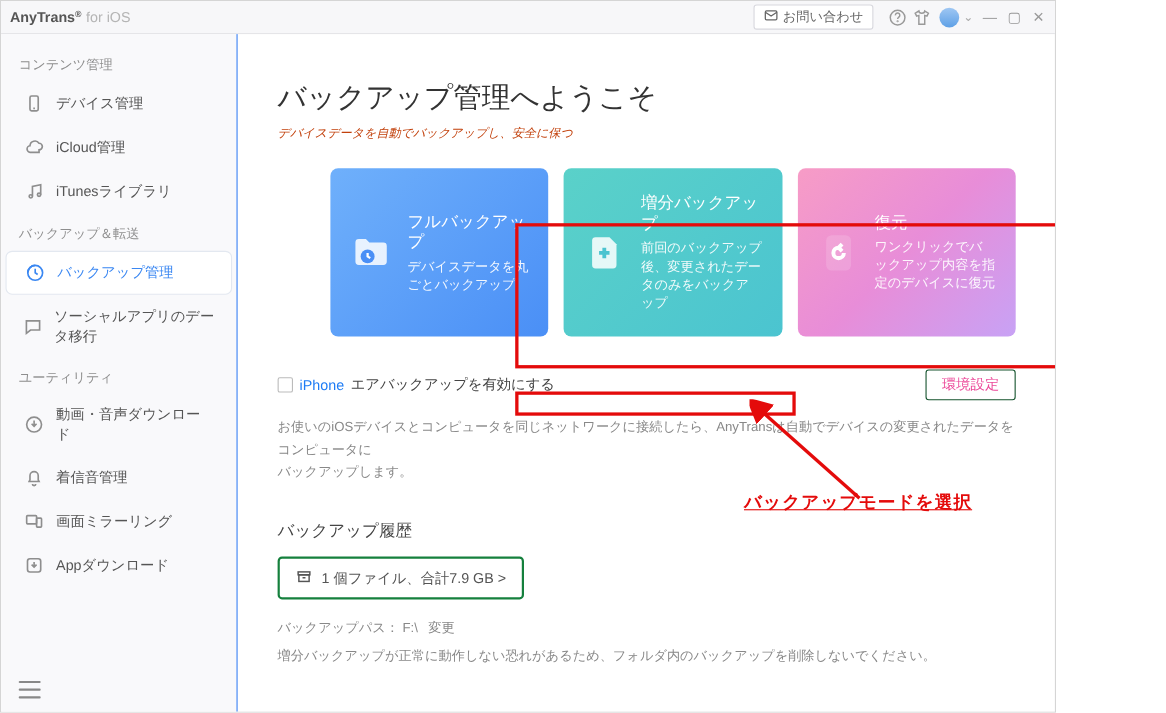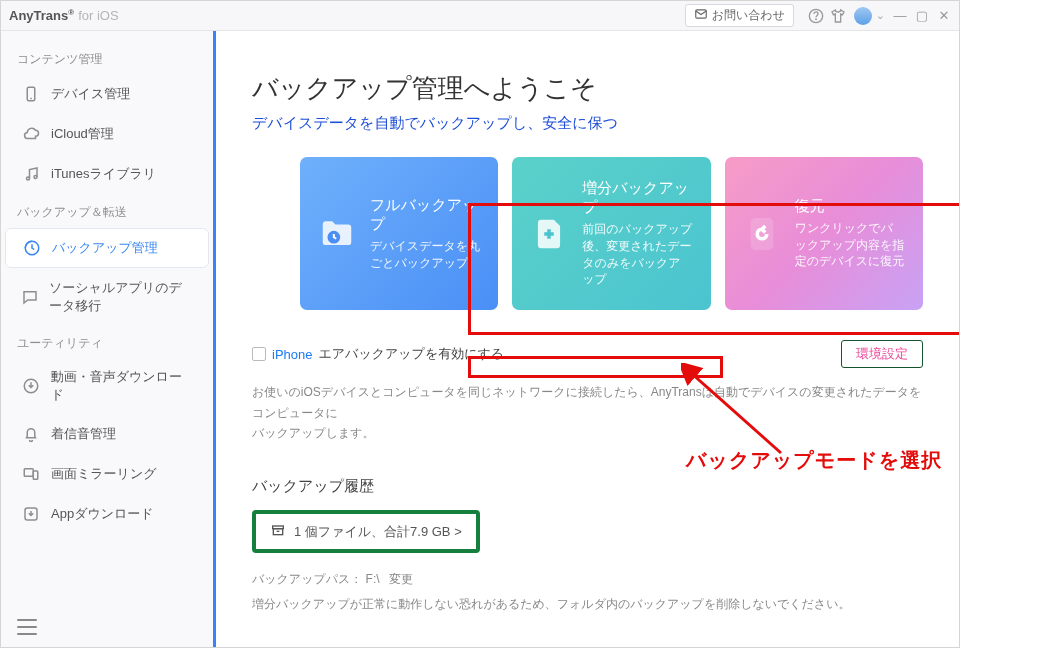--- a/index.html
+++ b/index.html
@@ -9,59 +9,59 @@
 .title-brand { font-size: 13px; font-weight: 600; color: #555; }
 .title-reg { font-size: 8px; vertical-align: super; }
 .title-sub { font-size: 13px; color: #b5b5b5; margin-left: 4px; }
 .titlebar-spacer { flex: 1; }
 .contact-btn { border: 1px solid #d8d8de; border-radius: 3px; padding: 2px 8px; display: flex; align-items: center; gap: 4px; font-size: 12px; color: #666; margin-right: 8px; background: #fff; }
 .tb-icon { width: 16px; height: 16px; display: flex; align-items: center; justify-content: center; color: #999; margin-left: 6px; }
 .avatar { width: 18px; height: 18px; border-radius: 50%; background: linear-gradient(#9fc7f3,#5ea0e6); margin-left: 8px; }
 .tb-chev { margin-left:4px; color:#aaa;font-size:11px; }
 .win-btn { width: 14px; height: 14px; margin-left: 8px; display:flex;align-items:center;justify-content:center;color:#999;font-size:13px; }
 .body { flex: 1; display: flex; overflow: hidden; }
-.sidebar { width: 215px; background: #f9f9fb; border-right: 3px solid #3b82f6; padding-top: 10px; display:flex;flex-direction:column; }
+.sidebar { width: 215px; background: #f9f9fb; border-right: 1px solid #3b82f6; padding-top: 10px; display:flex;flex-direction:column; }
 .sb-section { font-size: 12px; color: #8e8e8e; padding: 10px 16px 6px; }
 .sb-item { display: flex; align-items: center; gap: 10px; padding: 9px 16px; font-size: 13px; color: #555; cursor: pointer; border-radius:6px; margin:1px 4px;}
 .sb-item.active { background:#fff; border:1px solid #e3e8f0; }
 .sb-item.active .sb-label,.sb-item.active .sb-icon { color:#3a87f2; }
 .sb-icon { width: 20px; height: 20px; display:flex;align-items:center;justify-content:center;color:#8e8e8e; }
 .sb-icon svg{width:18px;height:18px;}
 .sb-bottom { margin-top:auto;padding:12px 16px; }
 .hamburger { width:20px;height:16px;display:flex;flex-direction:column;justify-content:space-between;}
 .hamburger span{height:2px;background:#888;border-radius:1px;}
 .main { flex: 1; padding: 40px 36px 20px; overflow: auto; position:relative;}
 .page-title { font-size: 26px; font-weight: 500; color: #333; }
-.page-sub { font-size: 15px; color: #1d4ed8; margin-top: 8px; }
+.page-sub { font-size: 11px; color: #c2410c; margin-top: 8px; font-style: italic; }
 .cards { display: flex; gap: 14px; margin-top: 24px; padding-left: 48px; }
 .card { flex: 1; border-radius: 7px; padding: 22px 18px; display: flex; align-items: center; gap: 14px; color: #fff; min-height:110px;}
 .card-icon { width:42px;height:42px;display:flex;align-items:center;justify-content:center;}
 .card-icon svg{width:38px;height:38px;}
 .c0 { background: linear-gradient(135deg,#6fb0fb,#4a8ff6); }
 .c1 { background: linear-gradient(135deg,#5ad1c9,#4bc4d0); }
 .c2 { background: linear-gradient(135deg,#f79cc6,#e88dd8,#c8a2f5); }
 .card-title { font-size: 15px; font-weight: 500; }
 .card-sub { font-size: 12px; opacity: .92; margin-top: 4px; line-height:1.4;}
 .red-box { position:absolute; border:3px solid #e40b0b; pointer-events:none;}
 .rb-cards{ left:252px; top:172px; width:520px; height:132px; }
 .rb-check { left:252px; top:325px; width:255px; height:22px; }
 .air-row { display:flex;align-items:center;gap:6px;margin-top:30px;font-size:13px;}
 .chk { width:14px;height:14px;border:1px solid #bbb;border-radius:2px;}
 .air-device { color:#1e7cf5;font-weight:500;}
 .air-text { color:#444;}
 .env-btn { margin-left:auto;border:1px solid #14532d;border-radius:3px;padding:4px 14px;font-size:13px;color:#ec4899;background:#fff;text-align:right;}
 .air-desc { font-size:12px;color:#888;margin-top:14px;line-height:1.7;}
 .bh-title { font-size:15px;color:#444;margin-top:34px;}
-.bh-btn { margin-top:14px;border:4px solid #15803d;border-radius:4px;padding:8px 14px;display:inline-flex;align-items:center;gap:8px;font-size:13px;color:#555;justify-content:center;}
+.bh-btn { margin-top:14px;border:2px solid #15803d;border-radius:4px;padding:8px 14px;display:inline-flex;align-items:center;gap:8px;font-size:13px;color:#555;justify-content:center;}
 .bh-btn svg{width:16px;height:16px;}
 .path-row { font-size:12px;color:#888;margin-top:18px;}
 .path-change { color:#888;margin-left:6px;}
 .path-note { font-size:12px;color:#888;margin-top:8px;}
 .ann-arrow{position:absolute;left:465px;top:332px;pointer-events:none;}
-.ann-text { position:absolute;left:470px;top:416px;font-size:20px;font-weight:700;color:#e40b0b;letter-spacing:1px;}
+.ann-text { position:absolute;left:460px;top:416px;font-size:16px;font-weight:700;color:#e40b0b;letter-spacing:1px;text-decoration:underline;}
 </style>
 </head>
 <body>
 
 <div class="app">
   <div class="titlebar">
     <span class="title-brand"><span>AnyTrans</span><span class="title-reg">®</span></span>
     <span class="title-sub">for iOS</span>
     <div class="titlebar-spacer"></div>
     <div class="contact-btn">

